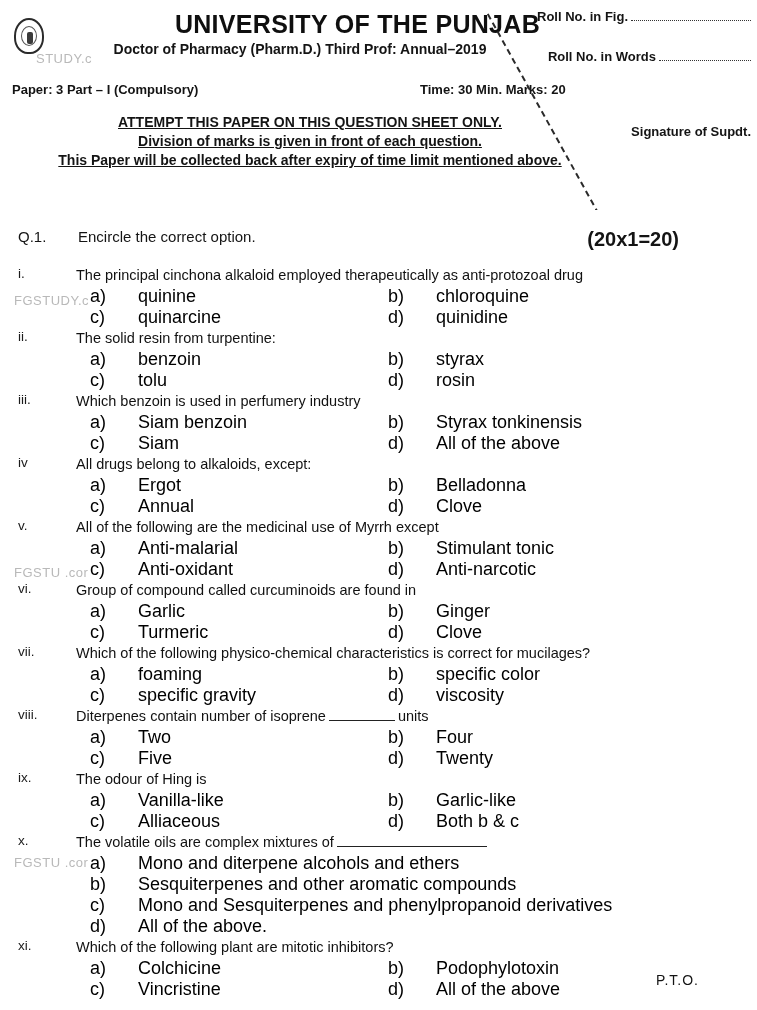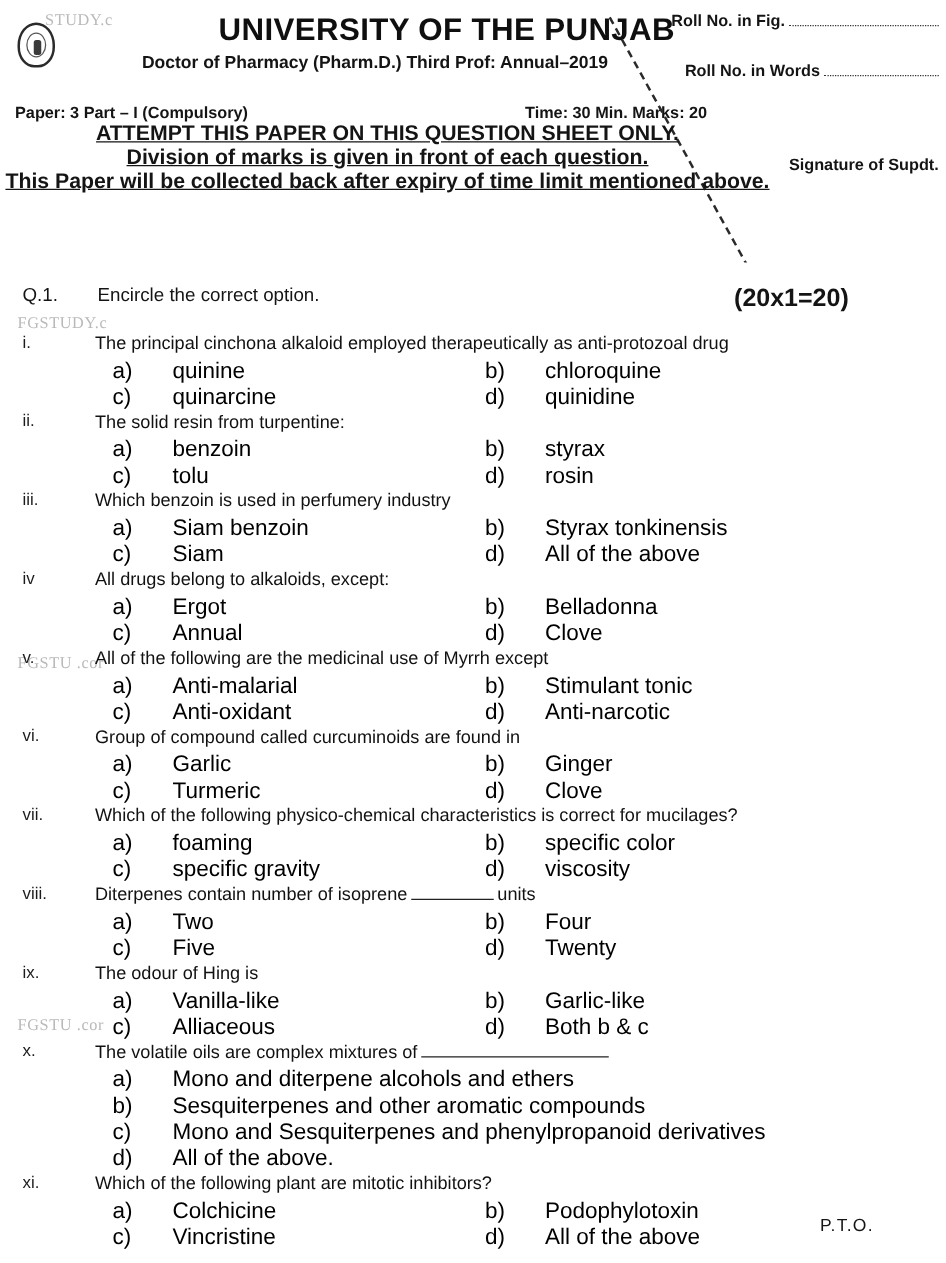--- a/index.html
+++ b/index.html
@@ -20,23 +20,24 @@
     width: 757px;
     height: 1010px;
   }
 
   
   .wm {
     position: absolute;
     color: #b9b9b9;
     font-size: 13px;
     letter-spacing: 0.5px;
-    font-family: Liberation Serif, serif;
+    font-family: Liberation Sans, sans-serif;
     white-space: nowrap;
     pointer-events: none;
+    margin-top: 43px;
   }
 
   
   .univ-crest {
     position: absolute;
     left: 14px;
     top: 18px;
     width: 32px;
     height: 38px;
   }
@@ -162,24 +163,24 @@
     width: 120px;
     height: 12px;
     margin-left: 3px;
   }
   .dotline-sm { width: 92px; }
 
   
   .instructions {
     position: absolute;
     left: 0;
-    top: 97px;
+    top: 113px;
     width: 620px;
     text-align: center;
-    font-size: 17px;
+    font-size: 14px;
     font-weight: bold;
     line-height: 19px;
   }
   .instructions div {
     text-decoration: underline;
   }
 
   
   .q-head {
     position: absolute;

